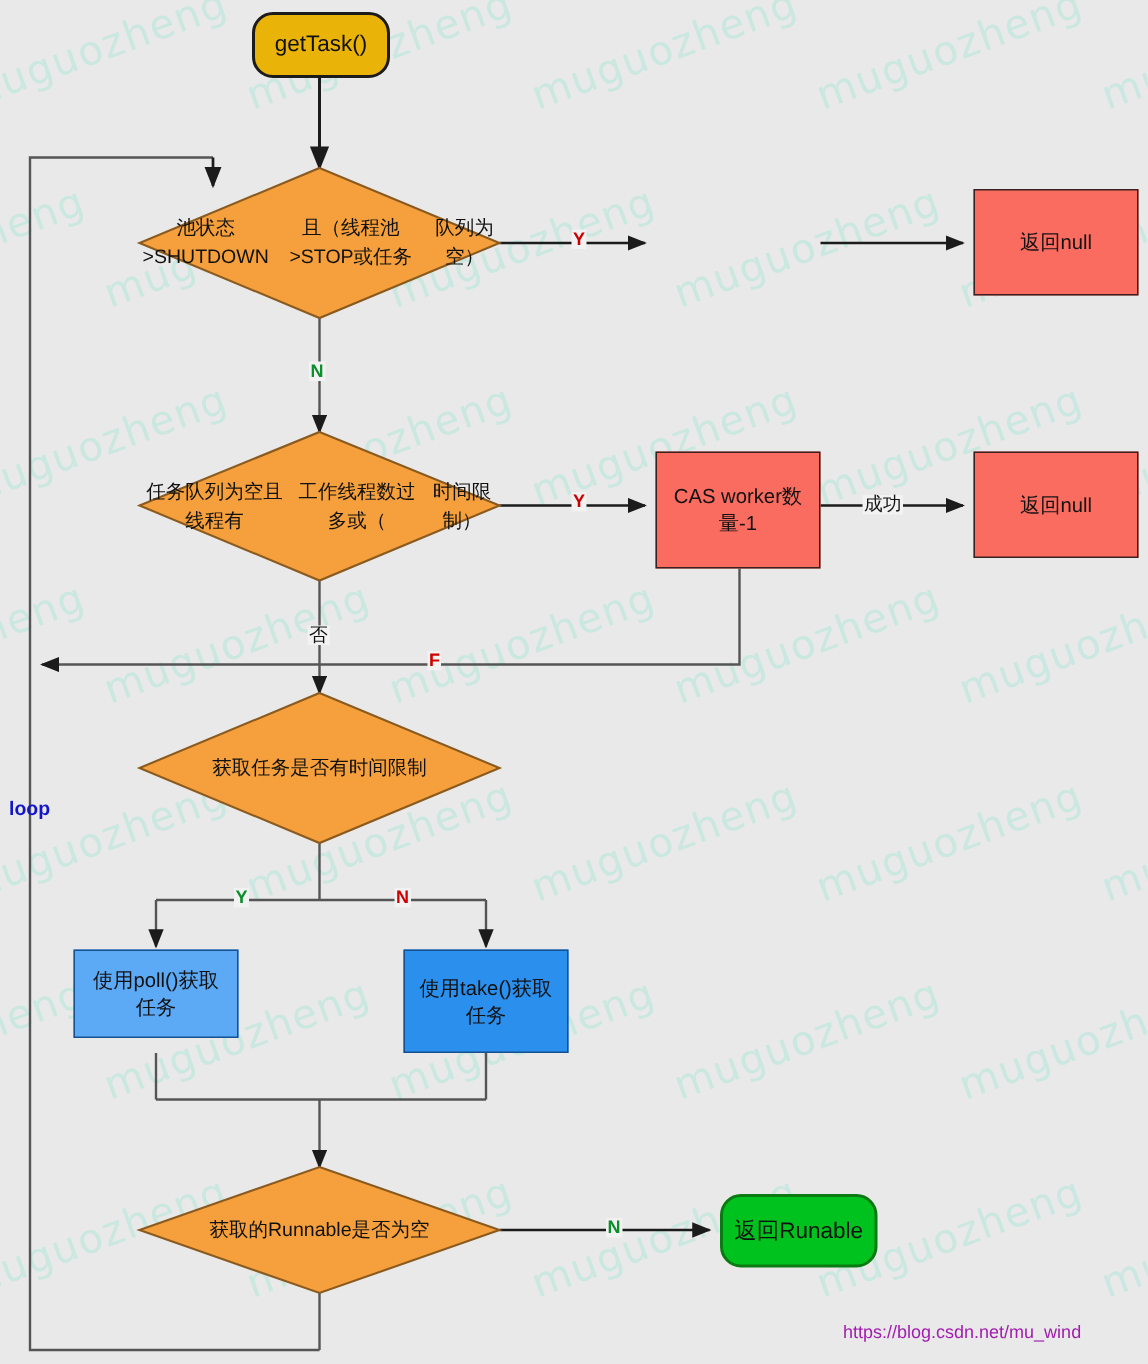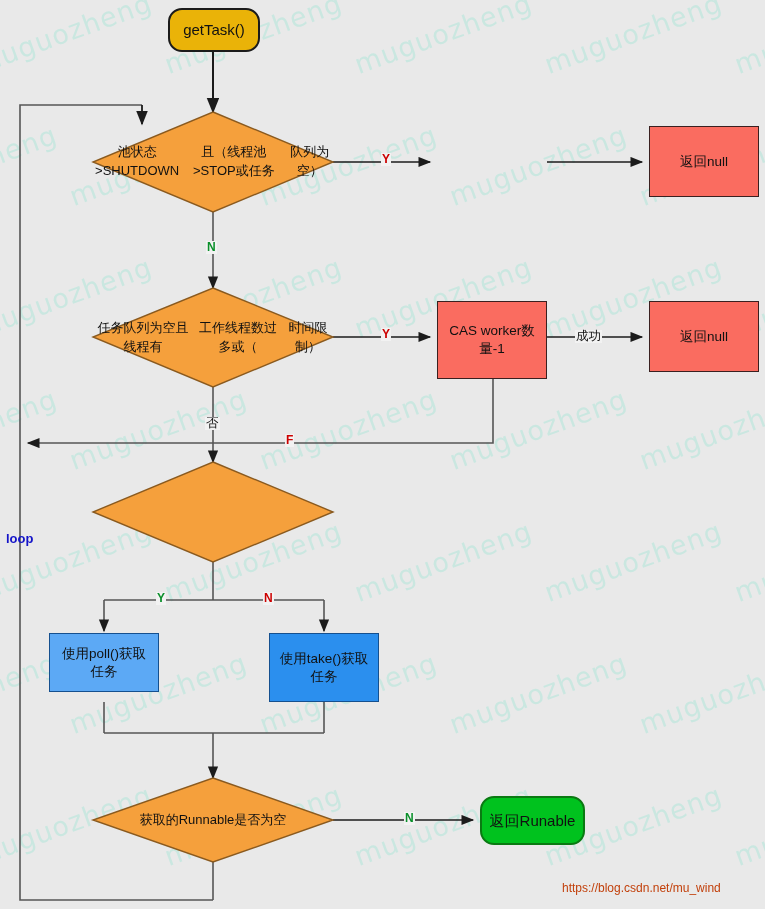--- a/index.html
+++ b/index.html
@@ -69,21 +69,21 @@
   .elabel.red{color:#cc0000;}
   .elabel.green{color:#0a8f2a;}
   .elabel.black{color:#111;font-weight:normal;font-size:12.5px;}
   .elabel.loop{color:#1414c8;font-size:13px;background:transparent;}
 
   
   .footer{
     position:absolute;z-index:5;
     font-size:12.5px;color:#9a9a9a;white-space:nowrap;
   }
-  .footer.url{color:#c2410c;font-size:12px;}
+  .footer.url{color:#a21caf;font-size:12px;}
 </style>
 </head>
 <body>
 
 <div id="stage">
 
   <div id="watermark">
       <div class="wm" style="left: -30px; top: 18px;">muguozheng</div>
       <div class="wm" style="left: 160px; top: 18px;">muguozheng</div>
       <div class="wm" style="left: 350px; top: 18px;">muguozheng</div>
@@ -202,20 +202,23 @@
       <span>
           <div>CAS worker数</div>
           <div>量-1</div>
         </span>
     </div>
 
     <div class="node proc red" style="left:649px;top:301px;width:110px;height:71px;">
       <span>返回null</span>
     </div>
 
+    <div class="diamond" style="position:absolute;left:93px;top:462px;width:240px;height:100px;">
+      <div class="dlabel">获取任务是否有时间限制</div>
+    </div>
 
     <div class="node proc blue-l" style="left:49px;top:633px;width:110px;height:59px;">
       <span>
           <div>使用poll()获取</div>
           <div>任务</div>
         </span>
     </div>
 
     <div class="node proc blue-d" style="left:269px;top:633px;width:110px;height:69px;">
       <span>

